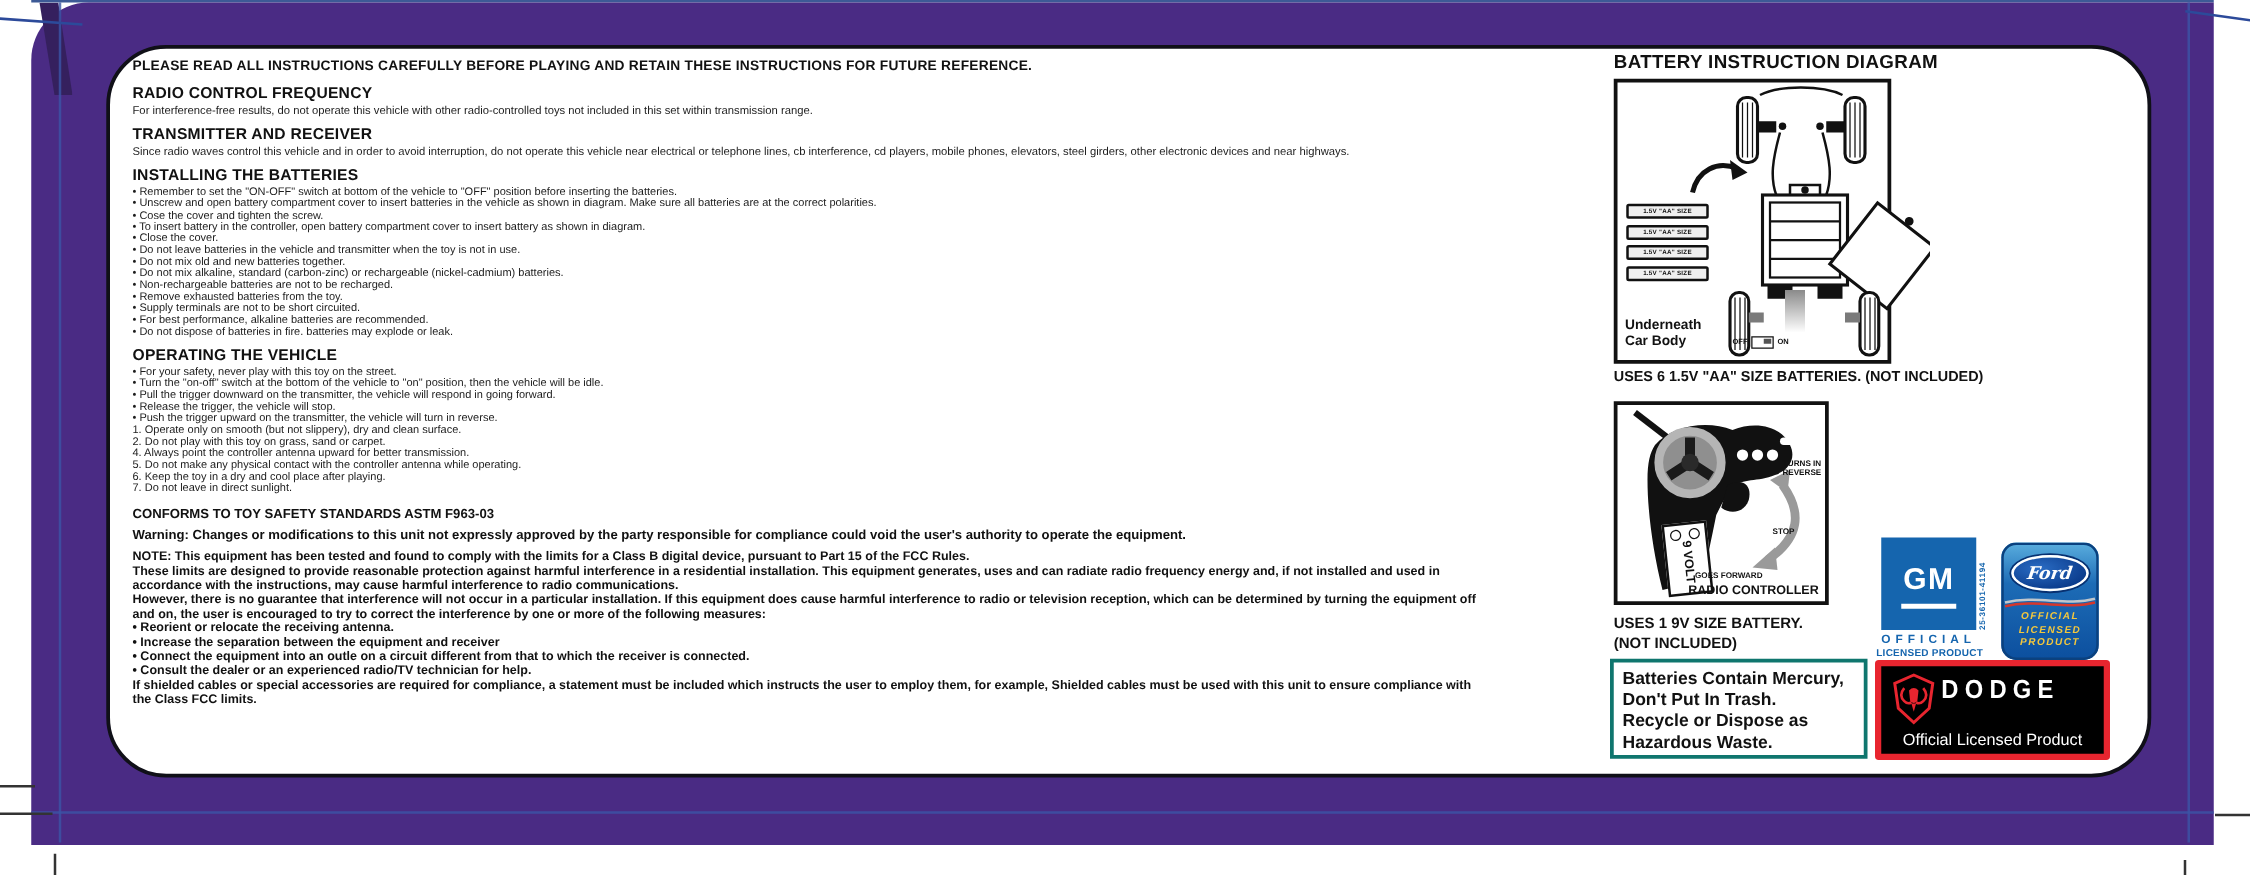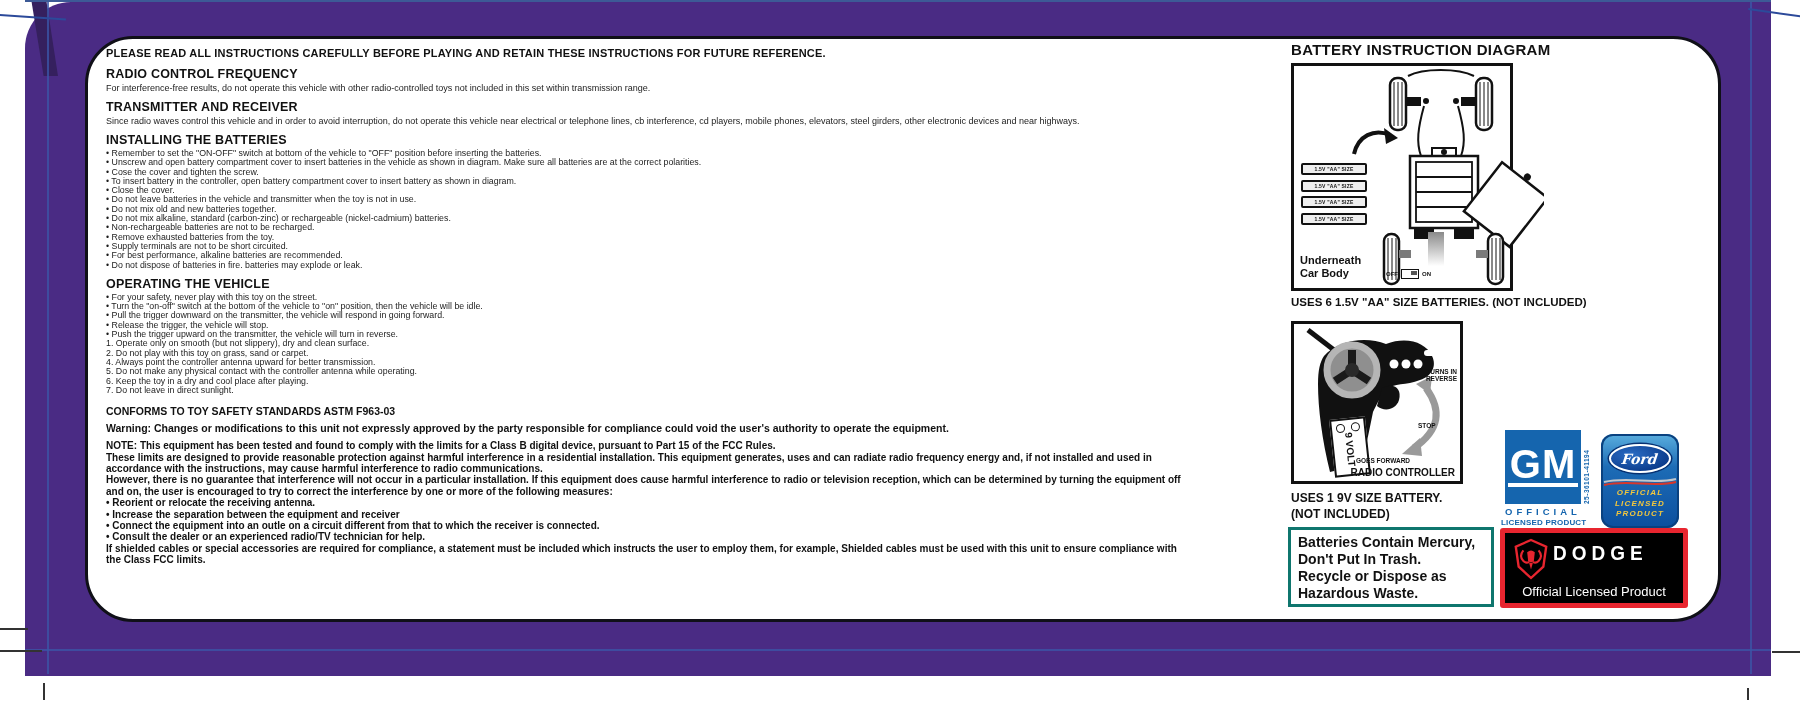--- a/index.html
+++ b/index.html
@@ -77,21 +77,21 @@
              font-weight:bold;transform:rotate(90deg);}
 
   
   .mercury-box{position:absolute;left:1200px;top:488px;width:206px;height:80px;border:3px solid #0f766e;
                background:#fff;box-sizing:border-box;padding:4px 7px;}
   .mercury-line{font-weight:bold;font-size:14px;line-height:17px;white-space:nowrap;}
 
   
   .gm-square{position:absolute;left:1417px;top:391px;width:76px;height:74px;background:#1565ae;
              display:flex;align-items:center;justify-content:center;}
-  .gm-mark{color:#fff;font-weight:bold;font-size:40px;line-height:32px;border-bottom:4px solid #fff;
+  .gm-mark{color:#fff;font-weight:bold;font-size:24px;line-height:32px;border-bottom:4px solid #fff;
            padding:0 2px 3px 2px;letter-spacing:1px;}
   .gm-code{position:absolute;left:1495px;top:391px;height:74px;font-size:6.5px;color:#1565ae;
            writing-mode:vertical-rl;transform:rotate(180deg);letter-spacing:.5px;font-weight:bold;}
   .gm-official{position:absolute;left:1413px;top:467px;width:84px;text-align:center;color:#1565ae;
                font-weight:bold;font-size:9.5px;letter-spacing:4px;white-space:nowrap;}
   .gm-licensed{position:absolute;left:1413px;top:479px;width:84px;text-align:center;color:#1565ae;
                font-weight:bold;font-size:8px;letter-spacing:.2px;white-space:nowrap;}
 
   
   .ford-badge{position:absolute;left:1513px;top:395px;width:78px;height:94px;border-radius:12px;

